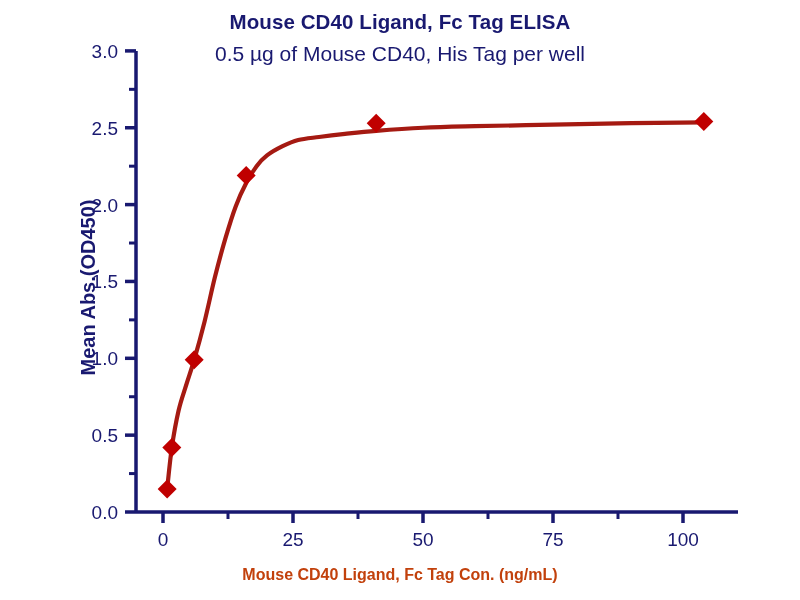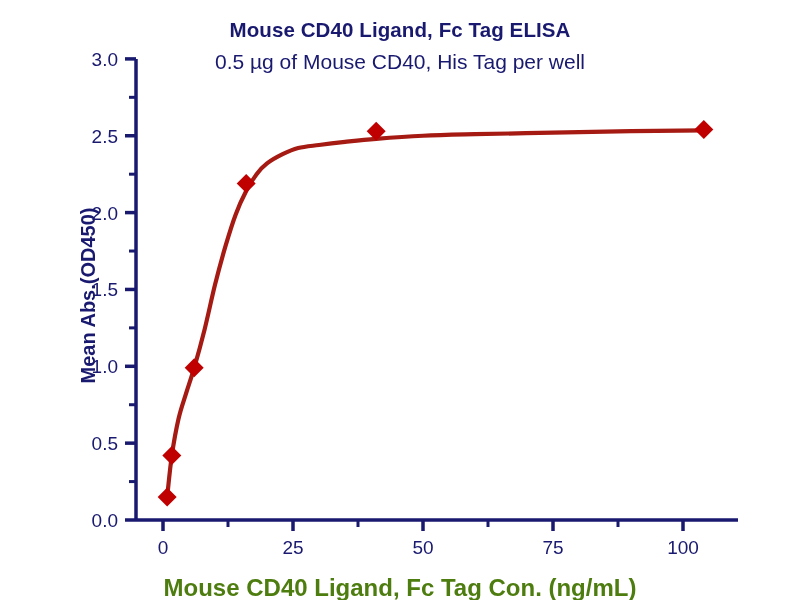--- a/index.html
+++ b/index.html
@@ -9,21 +9,21 @@
   }
   body {
     width: 800px;
     height: 600px;
     font-family: "Liberation Sans", sans-serif;
     overflow: hidden;
     position: relative;
   }
   #chart-root {
     position: absolute;
-    left: 0; top: 12px;
+    left: 0; top: 4px;
     width: 800px;
     height: 500px;
   }
   .chart-title {
     position: absolute;
     left: 0;
     top: 6px;
     width: 800px;
     text-align: center;
     font-size: 20.5px;
@@ -53,23 +53,23 @@
     transform: rotate(-90deg);
     transform-origin: center center;
     white-space: nowrap;
   }
   .x-axis-label {
     position: absolute;
     left: 0;
     top: 562px;
     width: 800px;
     text-align: center;
-    font-size: 24px;
+    font-size: 16px;
     font-weight: bold;
-    color: #4d7c0f;
+    color: #c2410c;
   }
   svg.plot {
     position: absolute;
     left: 0;
     top: 0;
     width: 800px;
     height: 600px;
   }
   .tick-text {
     font-family: "Liberation Sans", sans-serif;

